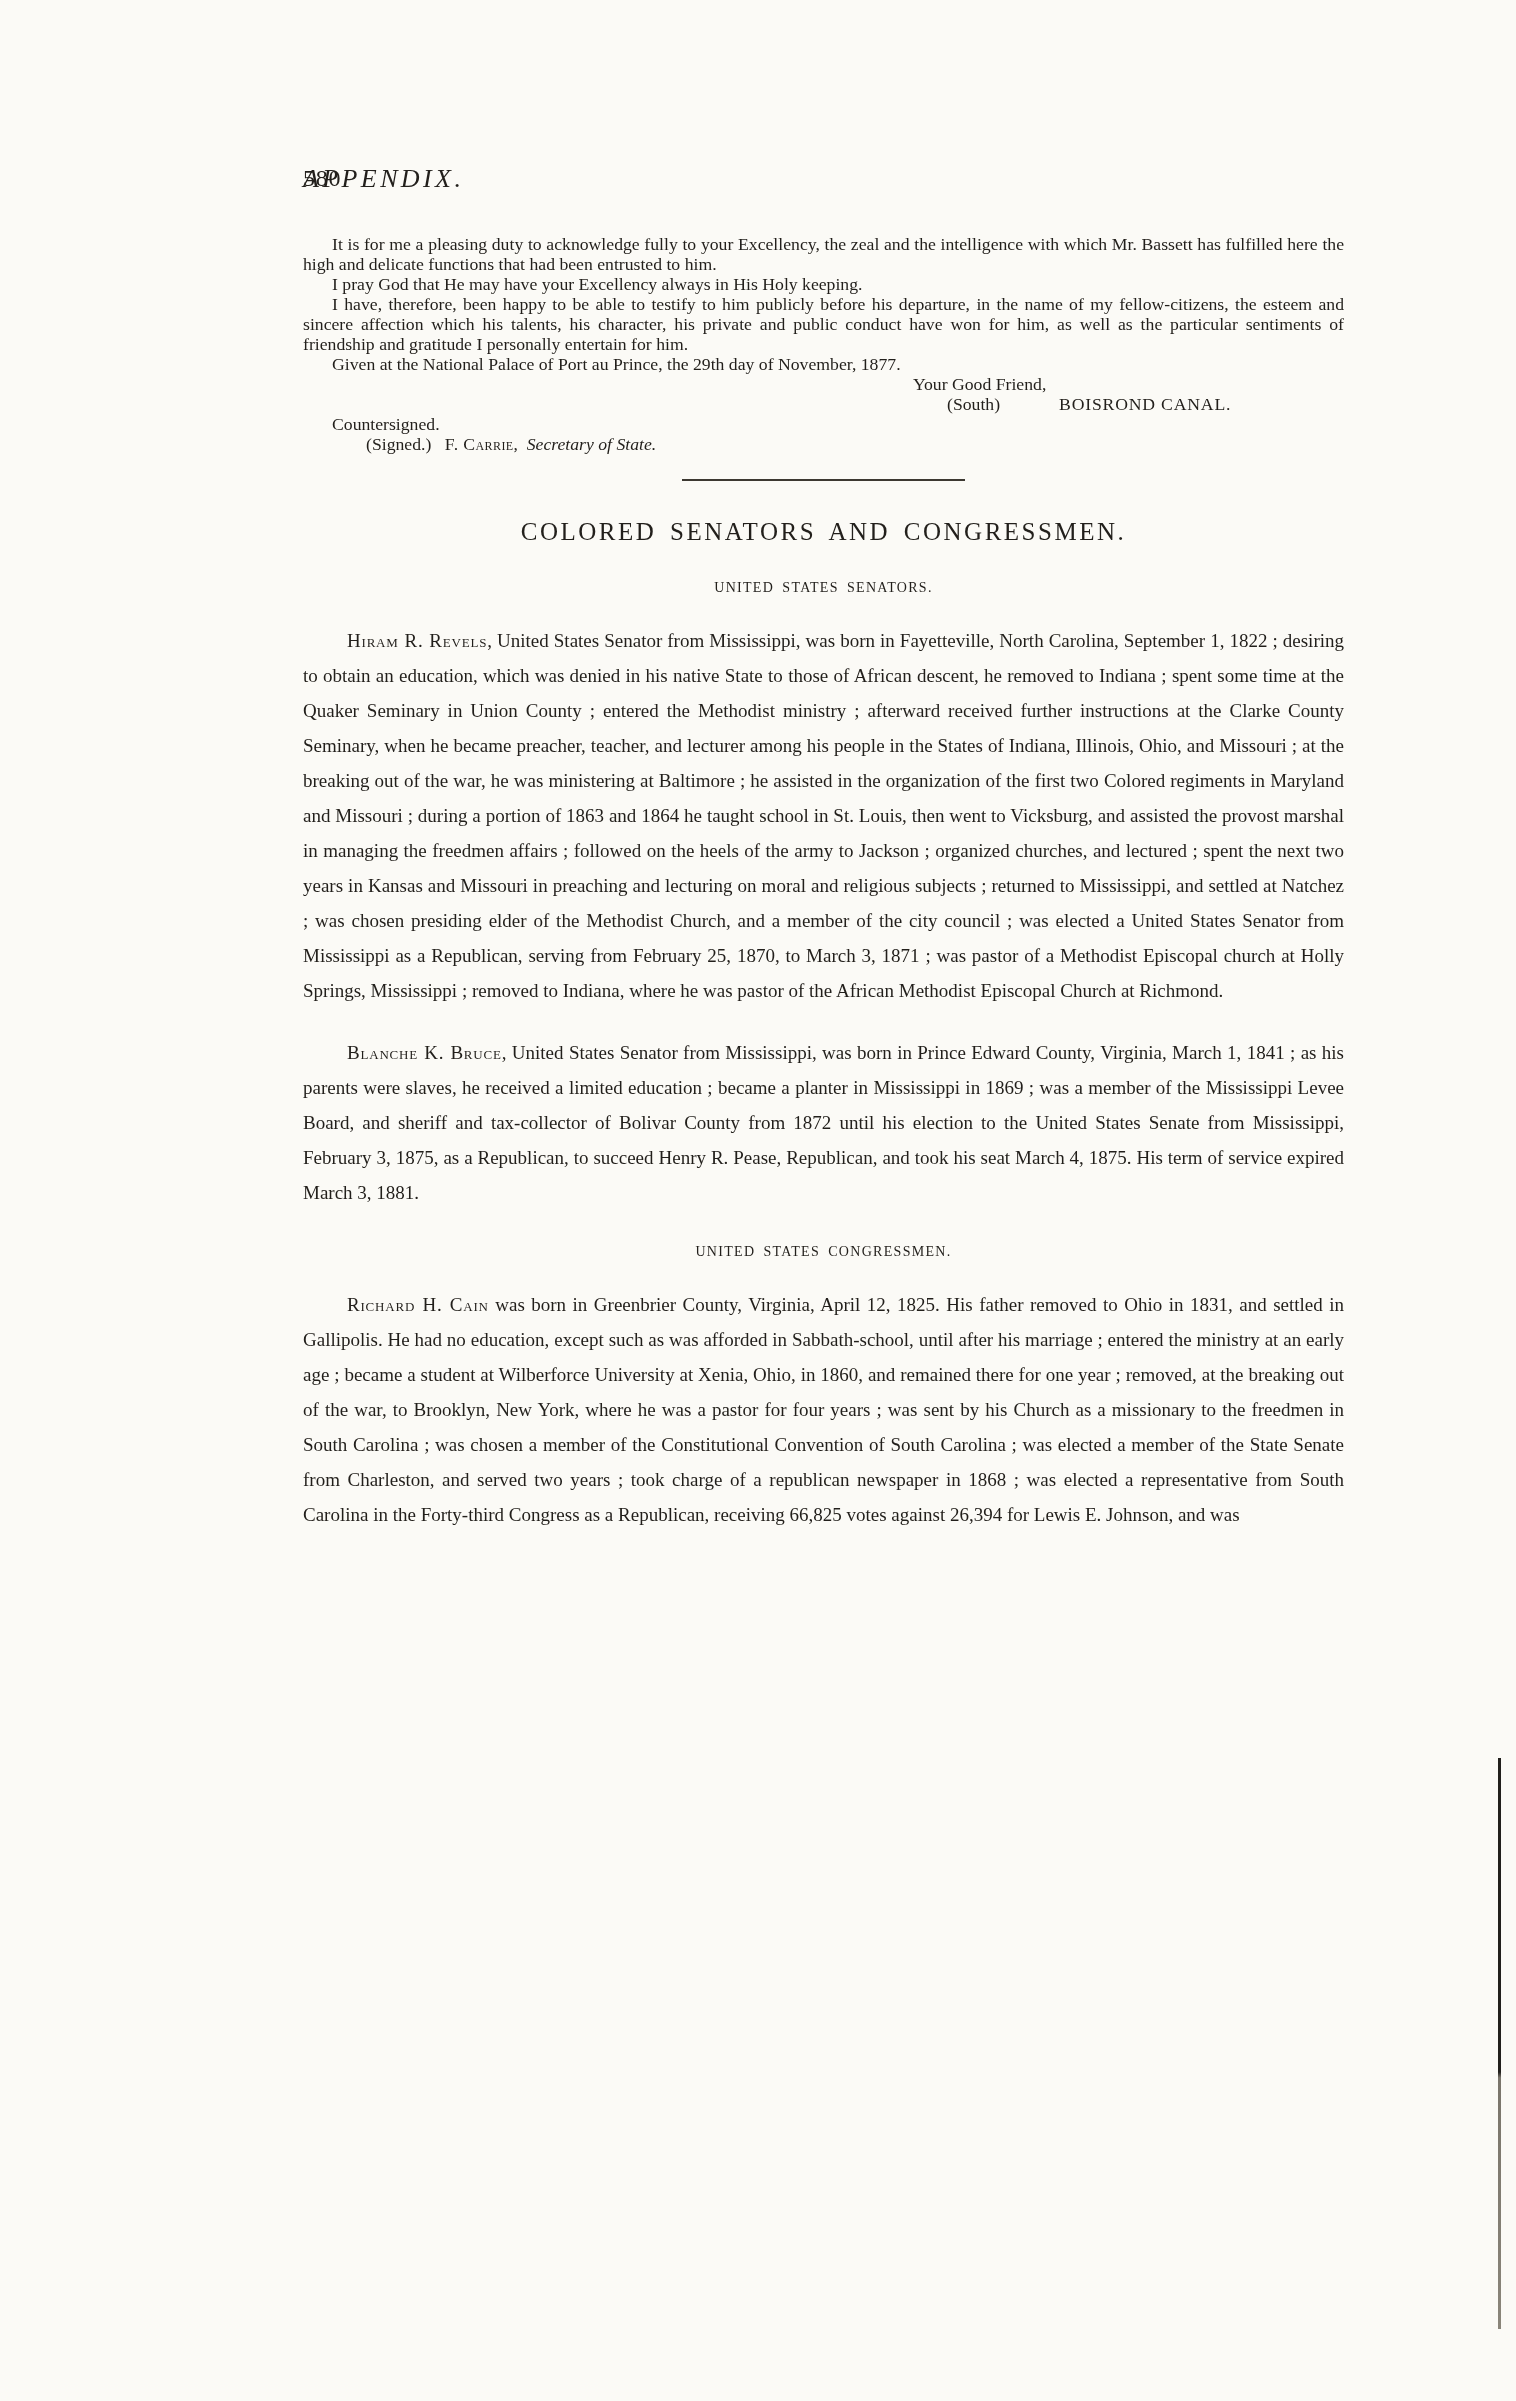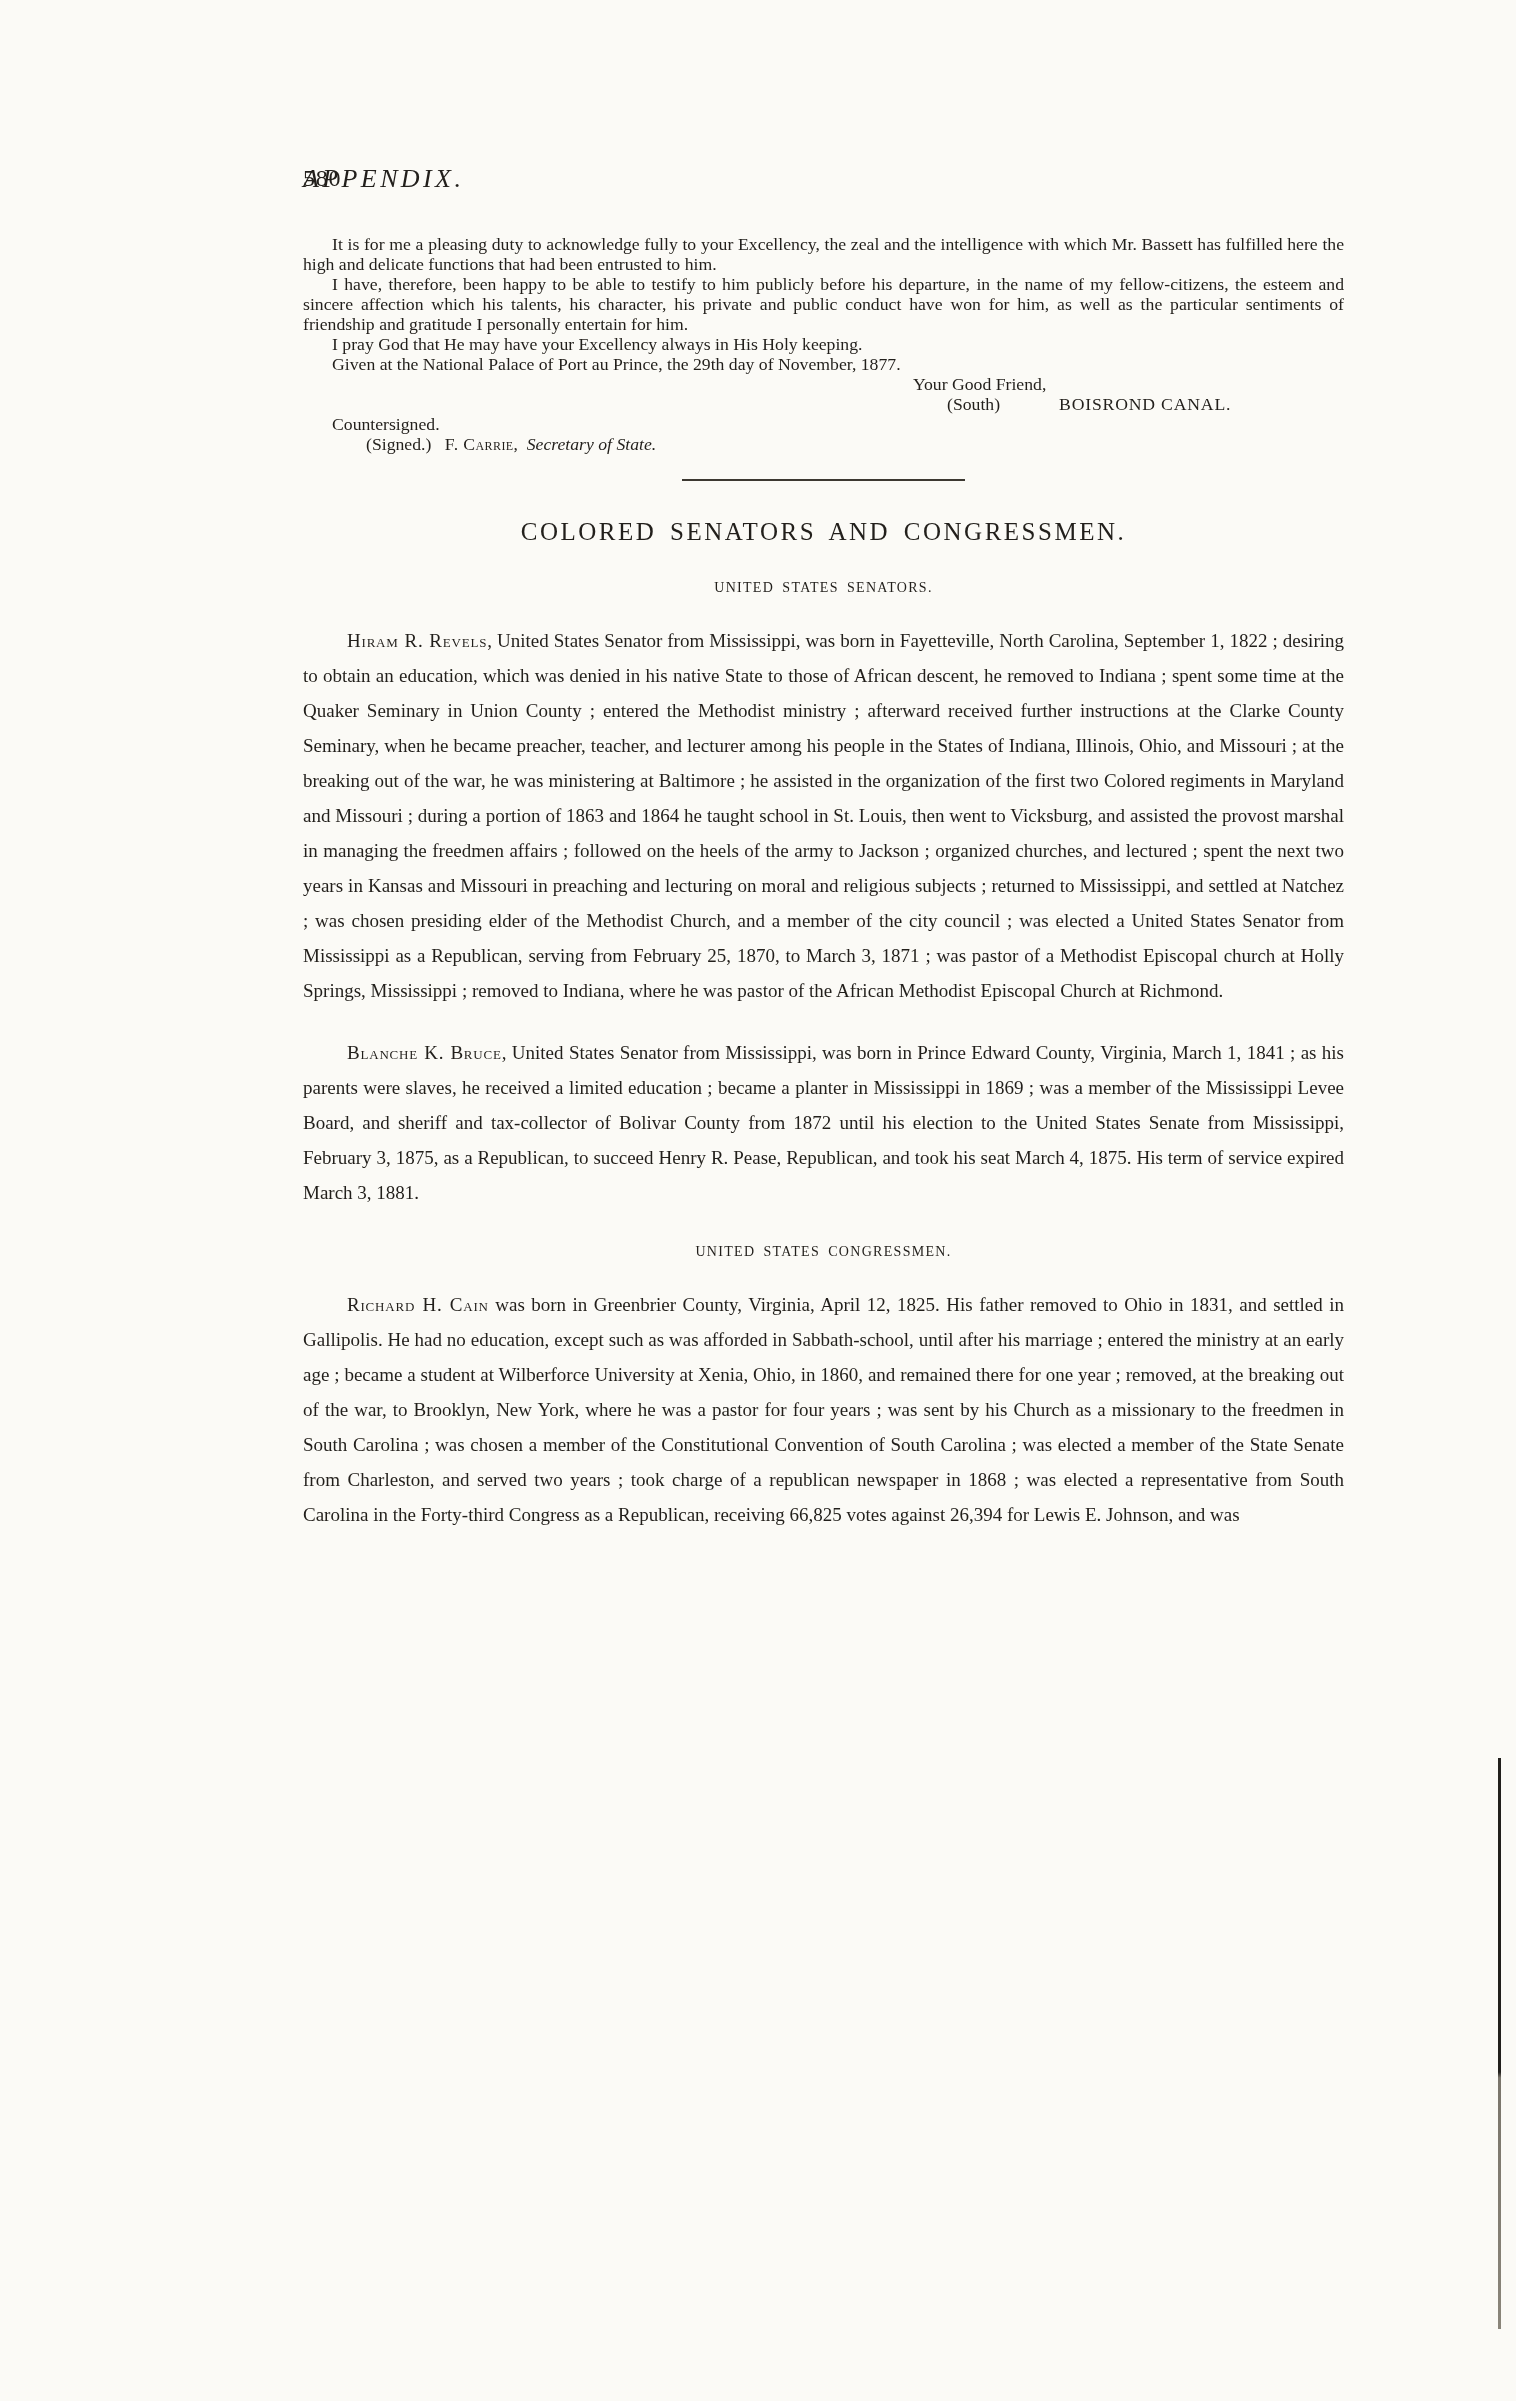--- a/index.html
+++ b/index.html
@@ -130,22 +130,22 @@
 <div class="page">
   <div class="content">
 
     <div class="running-head">
       <span class="page-number">580</span>
       <div class="head-title">APPENDIX.</div>
     </div>
 
     <div class="letter">
       <p>It is for me a pleasing duty to acknowledge fully to your Excellency, the zeal and the intelligence with which Mr. Bassett has fulfilled here the high and delicate functions that had been entrusted to him.</p>
+      <p>I pray God that He may have your Excellency always in His Holy keeping.</p>
       <p>I have, therefore, been happy to be able to testify to him publicly before his departure, in the name of my fellow-citizens, the esteem and sincere affection which his talents, his character, his private and public conduct have won for him, as well as the particular sentiments of friendship and gratitude I personally entertain for him.</p>
-      <p>I pray God that He may have your Excellency always in His Holy keeping.</p>
       <p>Given at the National Palace of Port au Prince, the 29th day of November, 1877.</p>
 
       <p class="signoff-friend">Your Good Friend,</p>
       <p class="signoff-line">
         <span>(South)</span><span class="sig-name">BOISROND CANAL.</span>
       </p>
 
       <p class="countersigned">Countersigned.</p>
       <p class="countersign-line">
         <span>(Signed.)</span><span class="cs-name">F. Carrie,</span><span class="cs-title">Secretary of State.</span>

